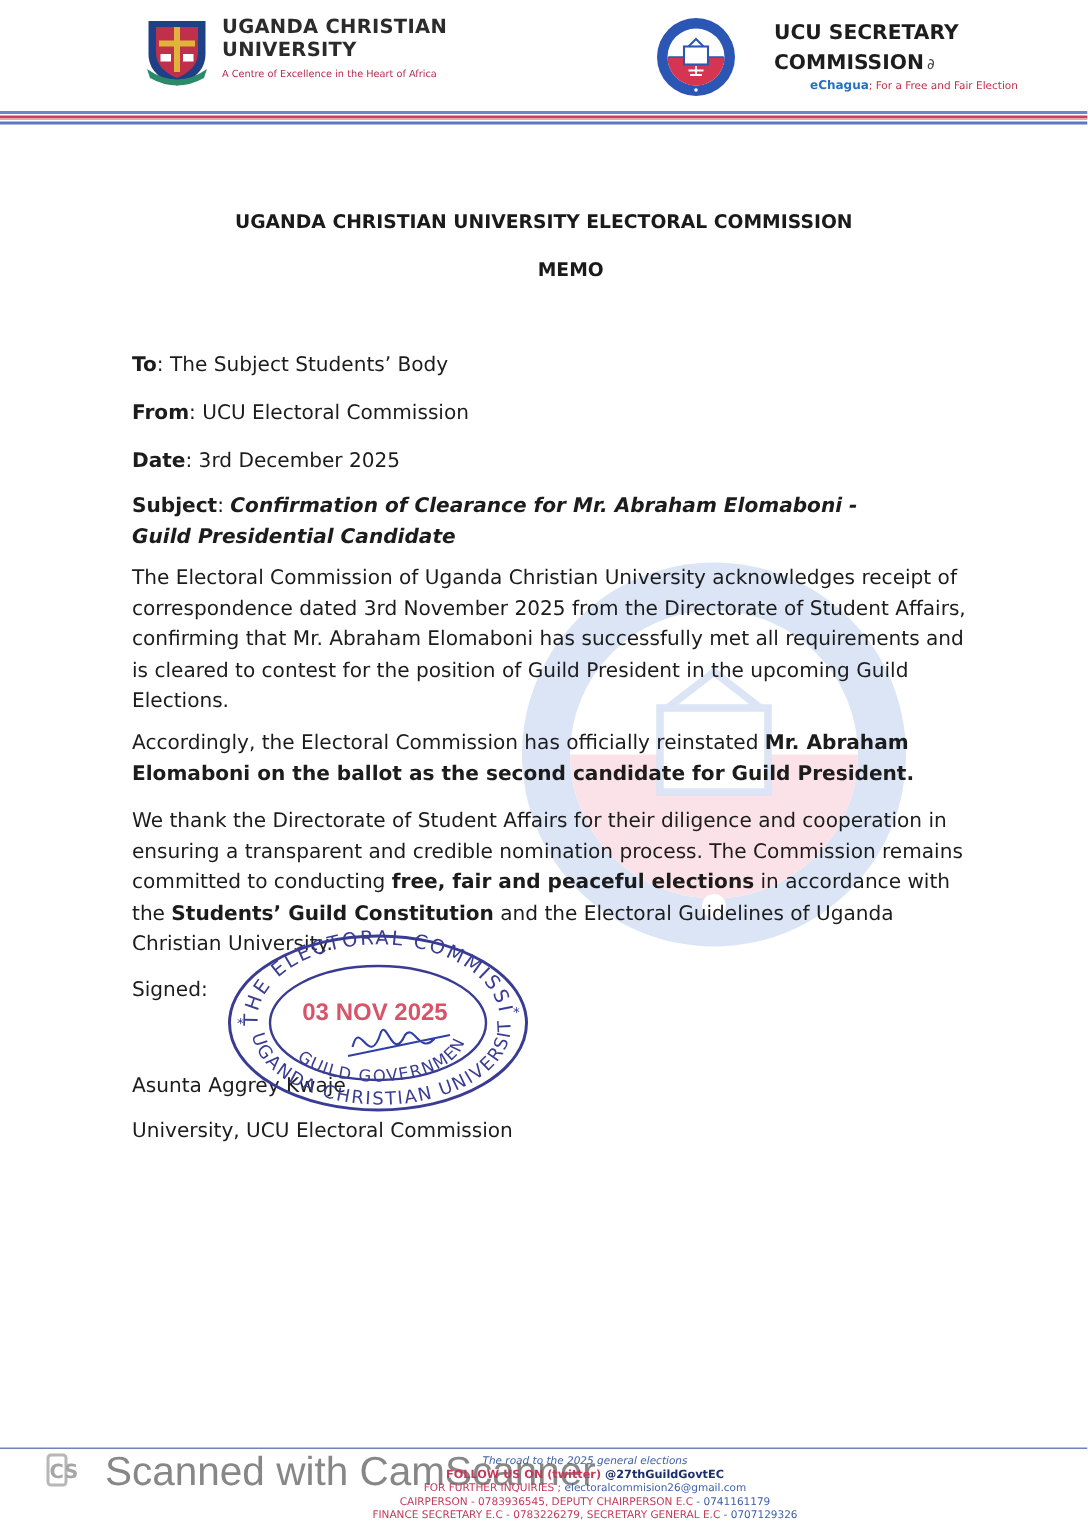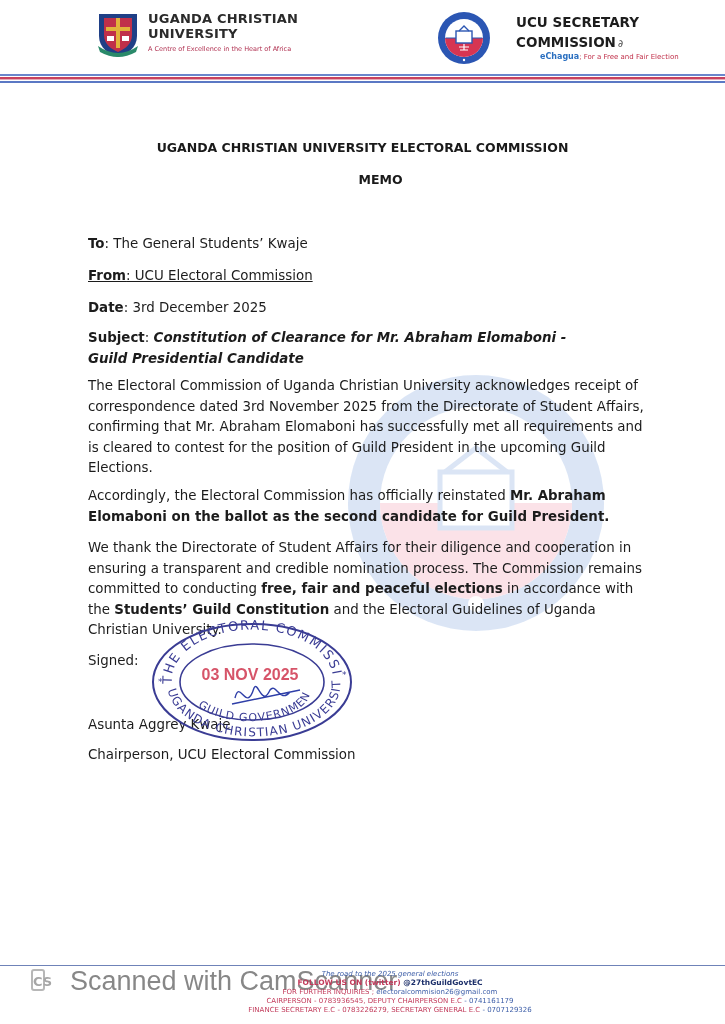--- a/index.html
+++ b/index.html
@@ -95,45 +95,45 @@
     <rect x="95" y="100" width="72" height="56" fill="#fff" stroke="#7fa4de" stroke-width="5"></rect>
     <path d="M100 100 L131 76 L162 100" fill="none" stroke="#7fa4de" stroke-width="5"></path>
     <circle cx="131" cy="232" r="8" fill="#fff"></circle>
   </svg>
 </div>
 
 <div class="abs title" style="top:140px;">UGANDA CHRISTIAN UNIVERSITY ELECTORAL COMMISSION</div>
 <div class="abs title" style="top:172px;padding-left:18px;">MEMO</div>
 
 <div class="abs body" style="top:234px;">
-  <b>To</b><span>: The General Students’ Kwaje</span>
+  <b>To</b><span>: The Subject Students’ Body</span>
 </div>
-<div class="abs body" style="top:266px;text-decoration:underline;">
+<div class="abs body" style="top:266px;">
   <b>From</b><span>: UCU Electoral Commission</span>
 </div>
 <div class="abs body" style="top:298px;">
   <b>Date</b><span>: 3rd December 2025</span>
 </div>
 <div class="abs body" style="top:328px;width:520px;">
-  <b>Subject</b><span>: </span><i>Constitution of Clearance for Mr. Abraham Elomaboni - Guild Presidential Candidate</i>
+  <b>Subject</b><span>: </span><i>Confirmation of Clearance for Mr. Abraham Elomaboni - Guild Presidential Candidate</i>
 </div>
 
 <div class="abs body" style="top:376px;width:556px;">The Electoral Commission of Uganda Christian University acknowledges receipt of correspondence dated 3rd November 2025 from the Directorate of Student Affairs, confirming that Mr. Abraham Elomaboni has successfully met all requirements and is cleared to contest for the position of Guild President in the upcoming Guild Elections.</div>
 
 <div class="abs body" style="top:486px;width:540px;">
   <span>Accordingly, the Electoral Commission has officially reinstated </span><b>Mr. Abraham Elomaboni on the ballot as the second candidate for Guild President.</b>
 </div>
 
 <div class="abs body" style="top:538px;width:562px;">
   <span>We thank the Directorate of Student Affairs for their diligence and cooperation in ensuring a transparent and credible nomination process. The Commission remains committed to conducting </span><b>free, fair and peaceful elections</b><span> in accordance with the </span><b>Students’ Guild Constitution</b><span> and the Electoral Guidelines of Uganda Christian University.</span>
 </div>
 
 <div class="abs body" style="top:651px;">Signed:</div>
 <div class="abs body" style="top:715px;">Asunta Aggrey Kwaje</div>
-<div class="abs body" style="top:745px;">Chairperson, UCU Electoral Commission</div>
+<div class="abs body" style="top:745px;">University, UCU Electoral Commission</div>
 
 <div class="abs stamp">
   <svg width="205" height="128" viewBox="0 0 205 128">
     <defs>
       <path id="arcTop" d="M22 66 A80 50 0 0 1 183 58"></path>
       <path id="arcBot" d="M18 72 A84 50 0 0 0 190 62"></path>
       <path id="arcIn" d="M48 88 A60 30 0 0 0 160 72"></path>
     </defs>
     <ellipse cx="102" cy="64" rx="99" ry="58" fill="none" stroke="#3a3c94" stroke-width="2"></ellipse>
     <ellipse cx="102" cy="64" rx="72" ry="38" fill="none" stroke="#3a3c94" stroke-width="1.6"></ellipse>

